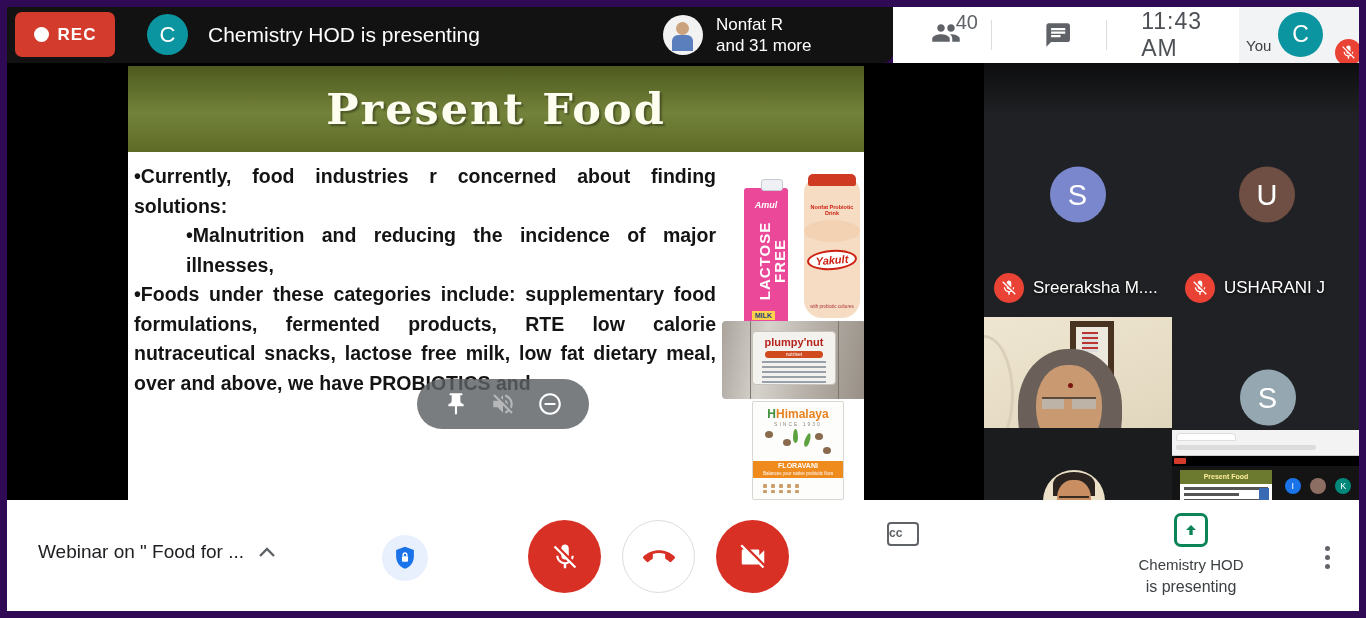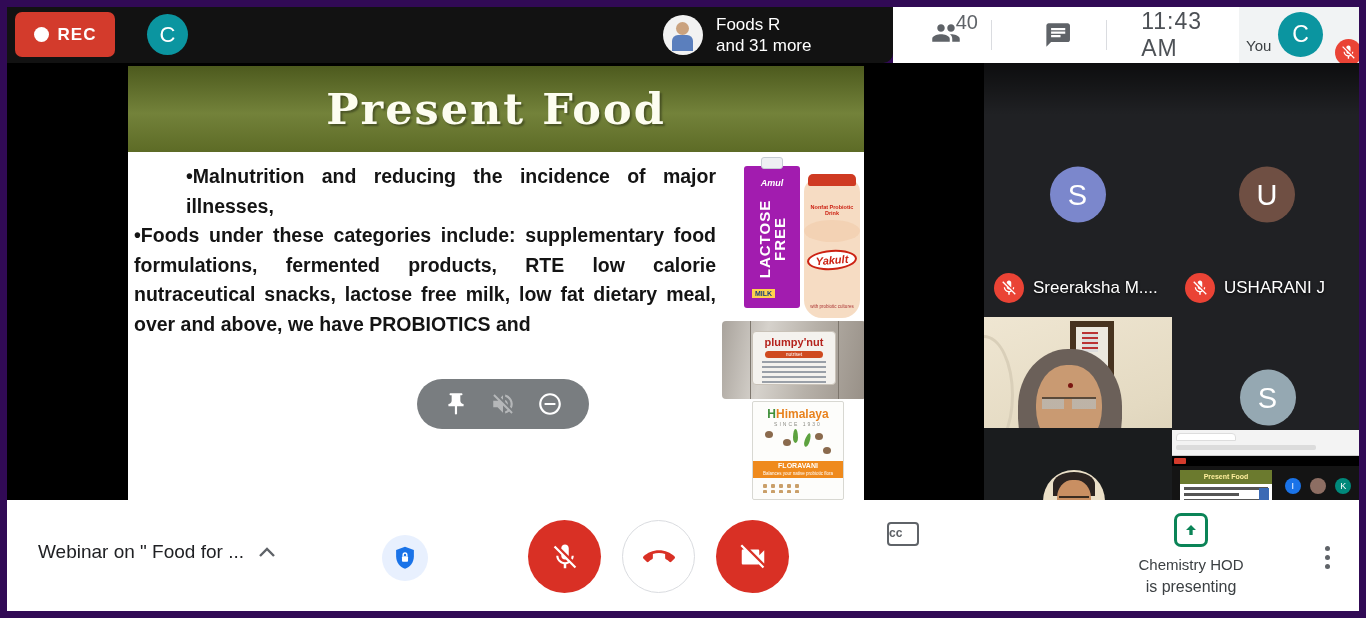--- a/index.html
+++ b/index.html
@@ -40,21 +40,21 @@
 
   
   #slide { position:absolute; left:121px; top:3px; width:736px; height:434px; background:#fff; overflow:hidden; }
   #slide-banner { position:absolute; left:0; top:0; width:100%; height:86px; background:linear-gradient(180deg,#4d5a1e 0%,#73823a 55%,#5d6b26 100%); display:flex; align-items:center; justify-content:center; }
   #slide-title { color:#fdfdf0; font-family:"DejaVu Serif",serif; font-weight:800; font-size:43px; letter-spacing:2px; text-shadow:2px 2px 2px rgba(0,0,0,.35); }
   #slide-body { position:absolute; left:6px; top:96px; width:582px; height:338px; overflow:hidden; color:#141414; font-size:19.5px; line-height:29.5px; font-weight:600; text-align:justify; }
   #slide-body p.ind { margin-left:52px; }
 
   
   .prod { position:absolute; }
-  #milk { left:616px; top:100px; width:56px; height:142px; background:#a21caf; border-radius:3px; }
+  #milk { left:616px; top:122px; width:44px; height:142px; background:#ec4899; border-radius:3px; }
   #milk .cap { position:absolute; left:17px; top:-9px; width:22px; height:12px; background:#eef0f3; border:1px solid #c6ccd4; border-radius:3px; }
   #milk .brand { position:absolute; top:12px; width:100%; text-align:center; color:#fff; font-size:9px; font-style:italic; font-weight:bold; }
   #milk .vert { position:absolute; left:-28px; top:58px; width:112px; text-align:center; transform:rotate(-90deg); color:#fff; font-weight:bold; font-size:15px; letter-spacing:1px; line-height:15px; }
   #milk .milk-tag { position:absolute; bottom:10px; left:8px; background:#ffd24d; color:#1c3f7a; font-size:7px; font-weight:bold; padding:1px 3px; }
   #yakult { left:676px; top:112px; width:56px; height:140px; background:#f6dcc3; border-radius:14px 14px 18px 18px; }
   #yakult .cap { position:absolute; left:4px; top:-4px; width:48px; height:12px; background:#cf3a22; border-radius:5px 5px 2px 2px; }
   #yakult .tagline { position:absolute; top:26px; width:100%; text-align:center; color:#cc2213; font-size:5.5px; font-weight:bold; }
   #yakult .waist { position:absolute; left:0; top:42px; width:100%; height:22px; background:#f3d2b4; border-radius:50%; }
   #yakult .logo { position:absolute; left:3px; top:72px; width:50px; height:20px; border:2px solid #cc2213; border-radius:50%; background:#fff; color:#cc2213; font-weight:bold; font-style:italic; font-size:11px; text-align:center; line-height:16px; transform:rotate(-4deg); }
   #yakult .fine { position:absolute; bottom:8px; width:100%; text-align:center; color:#a33; font-size:4.5px; line-height:6px; }
@@ -159,29 +159,30 @@
 <body>
 
 <div id="screen">
 
   <div class="abs" id="topbar-black">
     <div id="rec-pill">
       <div id="rec-dot"></div>
       <div id="rec-label">REC</div>
     </div>
     <div id="presenter-avatar">C</div>
+    <div id="topbar-title">Chemistry HOD is presenting</div>
   </div>
 
   <div class="abs" id="navya-chip">
     <div id="navya-avatar">
       <span class="ph-head"></span>
         <span class="ph-body"></span>
     </div>
     <div id="navya-texts">
-      <div>Foods R</div>
+      <div>Nonfat R</div>
       <div>and 31 more</div>
     </div>
   </div>
 
   <div class="abs" id="topbar-white">
     <div id="people-btn">
       <svg class="tb-icon" viewBox="0 0 24 24" fill="currentColor">
           <path d="M16 11c1.66 0 2.99-1.34 2.99-3S17.66 5 16 5c-1.66 0-3 1.34-3 3s1.34 3 3 3zm-8 0c1.66 0 2.99-1.34 2.99-3S9.66 5 8 5C6.34 5 5 6.34 5 8s1.34 3 3 3zm0 2c-2.33 0-7 1.17-7 3.5V19h14v-2.5c0-2.33-4.67-3.5-7-3.5zm8 0c-.29 0-.62.02-.97.05 1.16.84 1.97 1.97 1.97 3.45V19h6v-2.5c0-2.33-4.67-3.5-7-3.5z"></path>
         </svg>
       <span id="people-count">40</span>
@@ -203,20 +204,21 @@
         </svg>
     </div>
   </div>
 
   <div class="abs" id="stage">
     <div id="slide">
       <div id="slide-banner">
         <div id="slide-title">Present Food</div>
       </div>
       <div id="slide-body">
+        <p>•Currently, food industries r concerned about finding solutions:</p>
         <p class="ind">•Malnutrition and reducing the incidence of major illnesses,</p>
         <p>•Foods under these categories include: supplementary food formulations, fermented products, RTE low calorie nutraceutical snacks, lactose free milk, low fat dietary meal, over and above, we have PROBIOTICS and</p>
       </div>
 
       <div class="prod" id="milk">
         <div class="cap"></div>
         <div class="brand">Amul</div>
         <div class="vert">LACTOSE FREE</div>
         <div class="milk-tag">MILK</div>
       </div>

